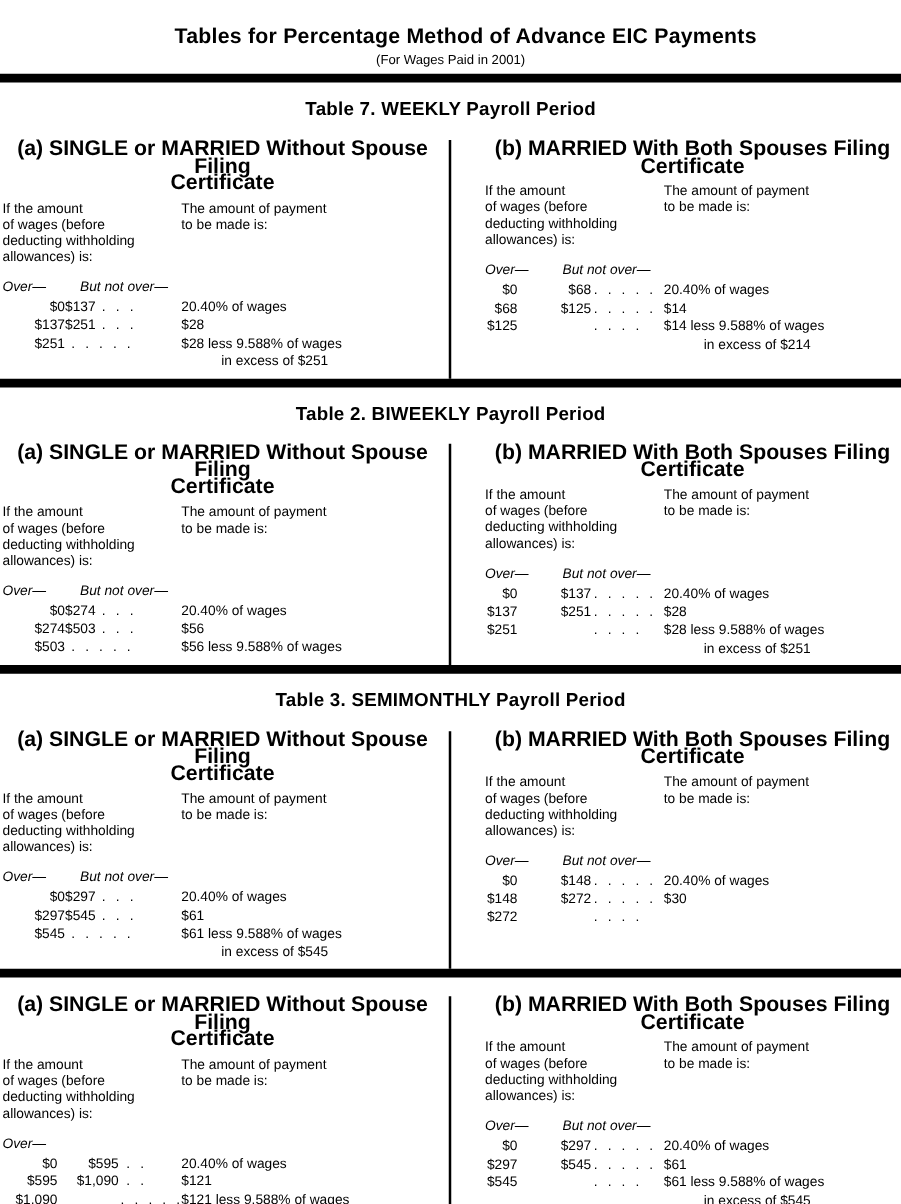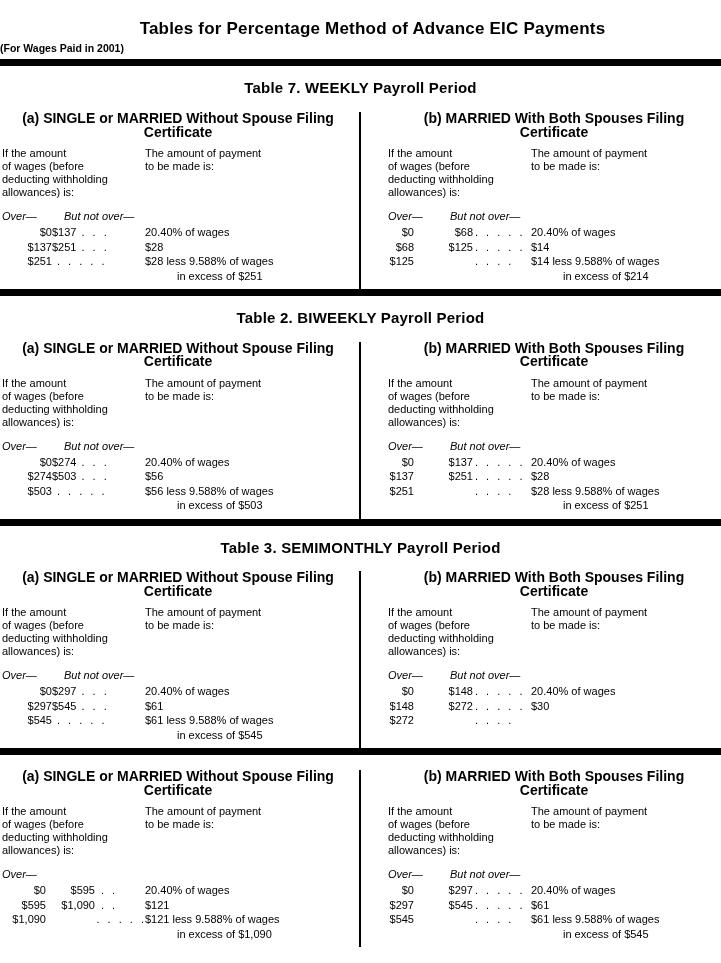--- a/index.html
+++ b/index.html
@@ -10,35 +10,35 @@
     font-size:11px;
     line-height:1.18;
     -webkit-font-smoothing:antialiased;
   }
   .page{width:721px; overflow:hidden;}
   .page-title{
     font-size:17px; font-weight:bold; text-align:center;
     margin:19px 0 0; letter-spacing:0.2px;padding-left:24px;
   }
   .page-subtitle{
-    font-size:10.5px; font-weight:bold; 
+    font-size:10.5px; font-weight:normal; text-align:center;
     margin:3px 0 5px;
   }
   .bar{height:7px; background:#000;}
   .ttitle{
     font-size:15px; font-weight:bold; text-align:center;
     margin:13px 0 0; letter-spacing:0.2px;
   }
   .tbody{display:flex; position:relative; margin:15px 0 6px;}
   .vdiv{position:absolute; left:359px; top:0; bottom:-6px; width:2px; background:#000;}
   .half{box-sizing:border-box;}
   .half.left{width:360px; padding:0 6px 0 2px;}
   .half.right{flex:1; padding:0 1px 0 28px;}
   .sheading{
-    font-weight:bold; font-size:14px; text-align:center;
+    font-weight:bold; font-size:17px; text-align:center;
     line-height:13.5px; min-height:27px;
   }
   .captions{display:flex; margin-top:8px; line-height:13px;}
   .cap-wages{width:143px;}
   .cap-pay{flex:1;}
   .labels{display:flex; margin-top:11px; line-height:13px;font-style:italic;}
   .l-over{width:62px;}
   .l-notover{flex:1;}
   .rows{margin-top:2px; line-height:14.5px;}
   .trow{display:flex;}
@@ -216,21 +216,21 @@
                 </span>
     <span class="c-pay"><span class="p1">$56</span></span>
   </div>
 
   <div class="trow">
     <span class="c-over">$503</span>
     <span class="c-notover">
                   <span class="nv"></span>
                   <span class="ld">. . . . .</span>
                 </span>
-    <span class="c-pay"><span class="p1">$56 less 9.588% of wages</span><span class="p2">in excess of $503</span></span>
+    <span class="c-pay"><span class="p1">$56 less 9.588% of wages</span></span>
   </div>
 </div>
 </div>
       <div class="vdiv"></div>
       <div class="half right">
   <div class="sheading">
               <div>(b) MARRIED With Both Spouses Filing Certificate</div>
             </div>
   <div class="captions">
     <div class="cap-wages">

